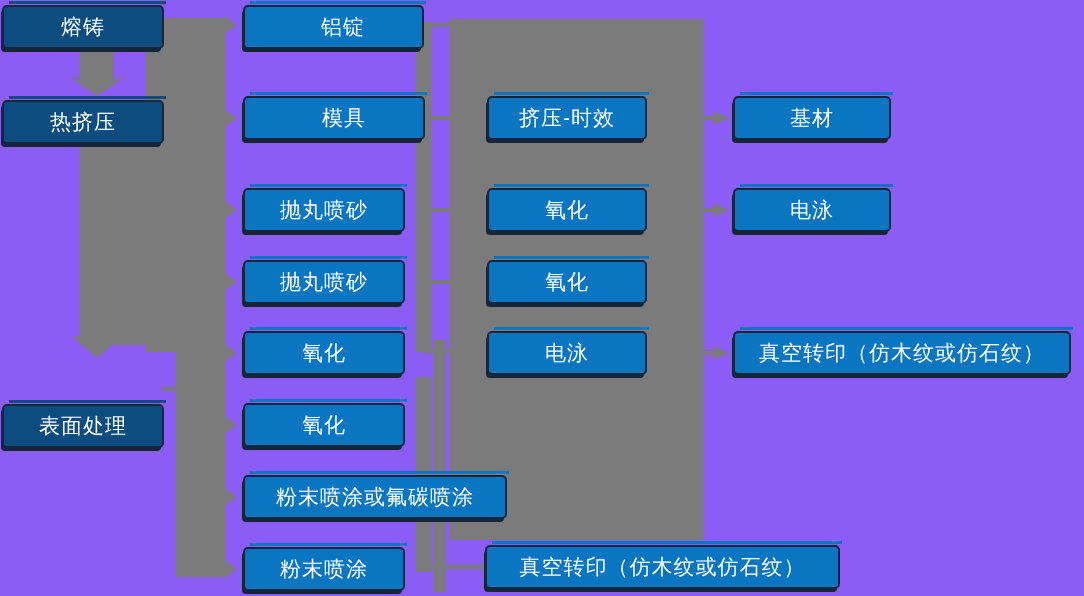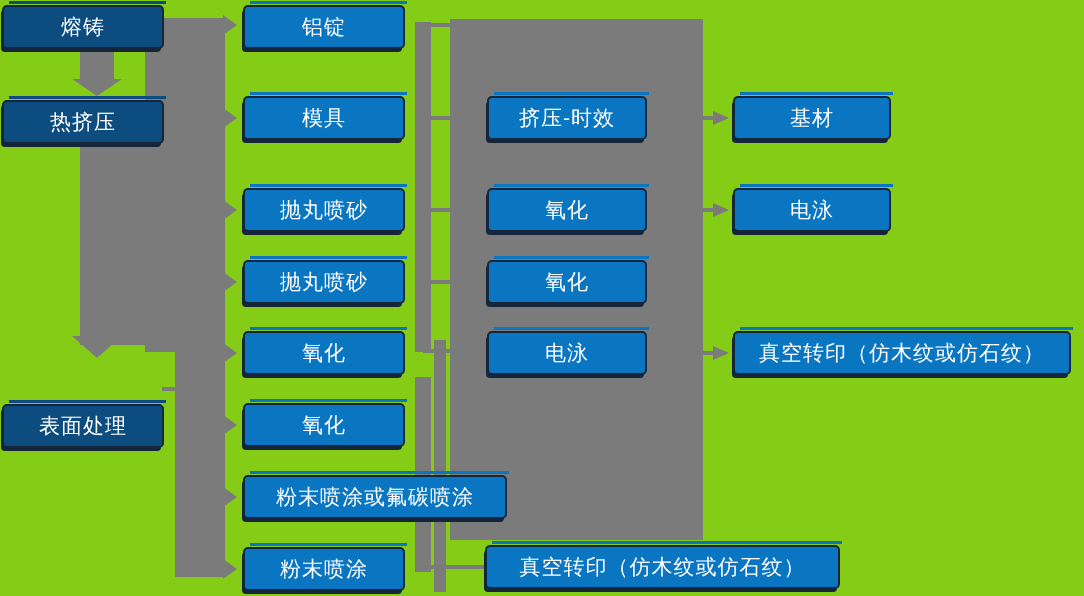--- a/index.html
+++ b/index.html
@@ -1,19 +1,19 @@
 <!DOCTYPE html>
 <html><head>
 <meta charset="utf-8">
 <style>
   html,body{margin:0;padding:0;background:#ffffff;}
   #canvas{
     position:relative;
     width:1084px;height:596px;
-    background:#84cc16;
+    background:#8b5cf6;
     overflow:hidden;
     font-family:"Liberation Sans","DejaVu Sans",sans-serif;
   }
   
   .box{
     position:absolute;
     height:40px;
     border:2px solid #17273b;
     border-radius:5px;
     background:#0a76c2;
@@ -82,22 +82,22 @@
   <div class="arrow-right" style="left:713px;top:111px;width:16px;height:14px;"></div>
   <div class="gray" style="left:703px;top:208px;width:12px;height:4px;"></div>
   <div class="arrow-right" style="left:713px;top:203px;width:16px;height:14px;"></div>
   <div class="gray" style="left:703px;top:351px;width:12px;height:4px;"></div>
   <div class="arrow-right" style="left:713px;top:346px;width:16px;height:14px;"></div>
 
   <div class="box dark" style="left:2px;top:5px;width:158px;">熔铸</div>
   <div class="box dark" style="left:2px;top:100px;width:158px;">热挤压</div>
   <div class="box dark" style="left:2px;top:368px;width:158px;margin-top:36px;">表面处理</div>
 
-  <div class="box" style="left:243px;top:5px;width:158px;">铝锭</div>
-  <div class="box" style="left:243px;top:96px;width:158px;">模具</div>
+  <div class="box" style="left:243px;top:5px;width:158px;padding-left:19px;">铝锭</div>
+  <div class="box" style="left:243px;top:96px;width:158px;padding-left:20px;">模具</div>
   <div class="box" style="left:243px;top:188px;width:158px;">抛丸喷砂</div>
   <div class="box" style="left:243px;top:260px;width:158px;">抛丸喷砂</div>
   <div class="box" style="left:243px;top:331px;width:158px;">氧化</div>
   <div class="box" style="left:243px;top:403px;width:158px;">氧化</div>
   <div class="box" style="left:243px;top:547px;width:158px;">粉末喷涂</div>
   <div class="box" style="left:243px;top:475px;width:260px;">粉末喷涂或氟碳喷涂</div>
 
   <div class="box" style="left:487px;top:96px;width:156px;">挤压-时效</div>
   <div class="box" style="left:487px;top:188px;width:156px;">氧化</div>
   <div class="box" style="left:487px;top:260px;width:156px;">氧化</div>

